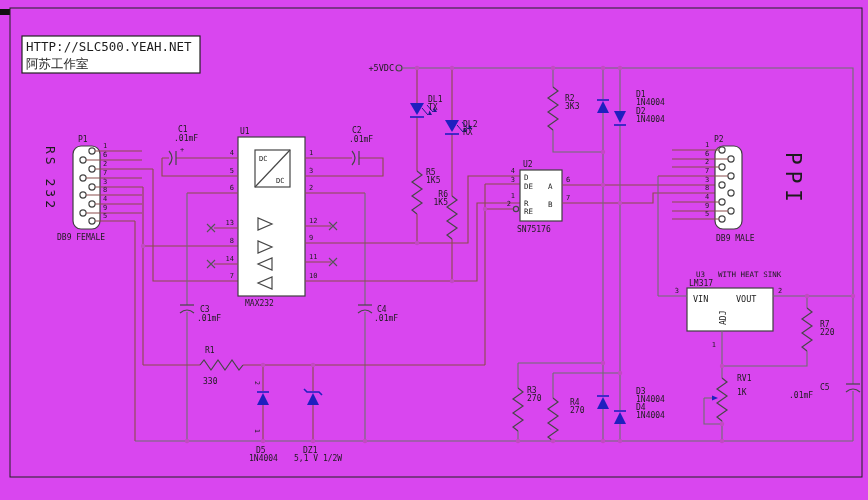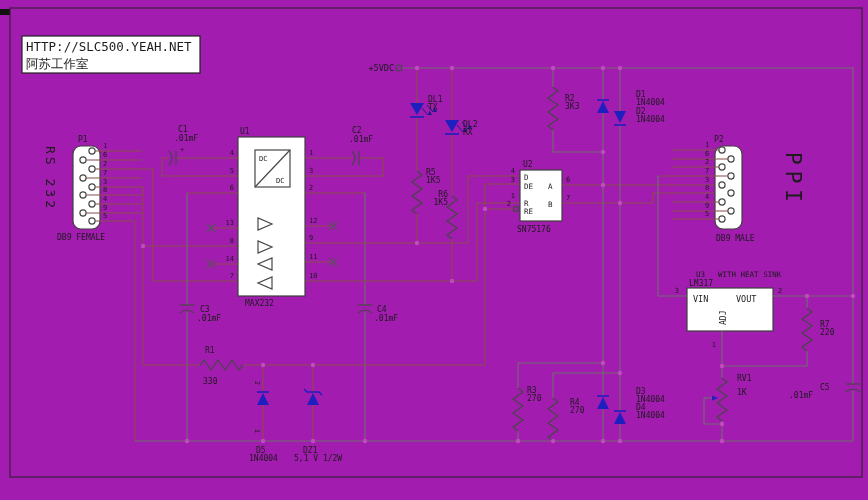--- a/index.html
+++ b/index.html
@@ -1,16 +1,16 @@
 <!DOCTYPE html>
 <html><head>
 <meta charset="utf-8">
 <style>
   html,body{margin:0;padding:0;background:#fff;}
-  #stage{position:relative;width:868px;height:500px;background:#a21caf;overflow:hidden;
+  #stage{position:relative;width:868px;height:500px;background:#d946ef;overflow:hidden;
          font-family:"DejaVu Sans Mono", monospace;}
   svg{position:absolute;top:0;left:0;}
   .w  {stroke:#8a4c4c;stroke-width:1.1;fill:none;}
   .wg {stroke:#6f6f6f;stroke-width:1.1;fill:none;}
   .ic {fill:#ffffff;stroke:#3f3f3f;stroke-width:1.2;}
   .cmp{stroke:#474747;stroke-width:1.2;fill:none;}
   .blue{fill:#1f1fbf;stroke:none;}
   .bl  {stroke:#1f1fbf;stroke-width:1.6;fill:none;}
   .arr {stroke:#1a1a8c;stroke-width:1;fill:none;}
   .arrh{fill:#1a1a8c;stroke:none;}

